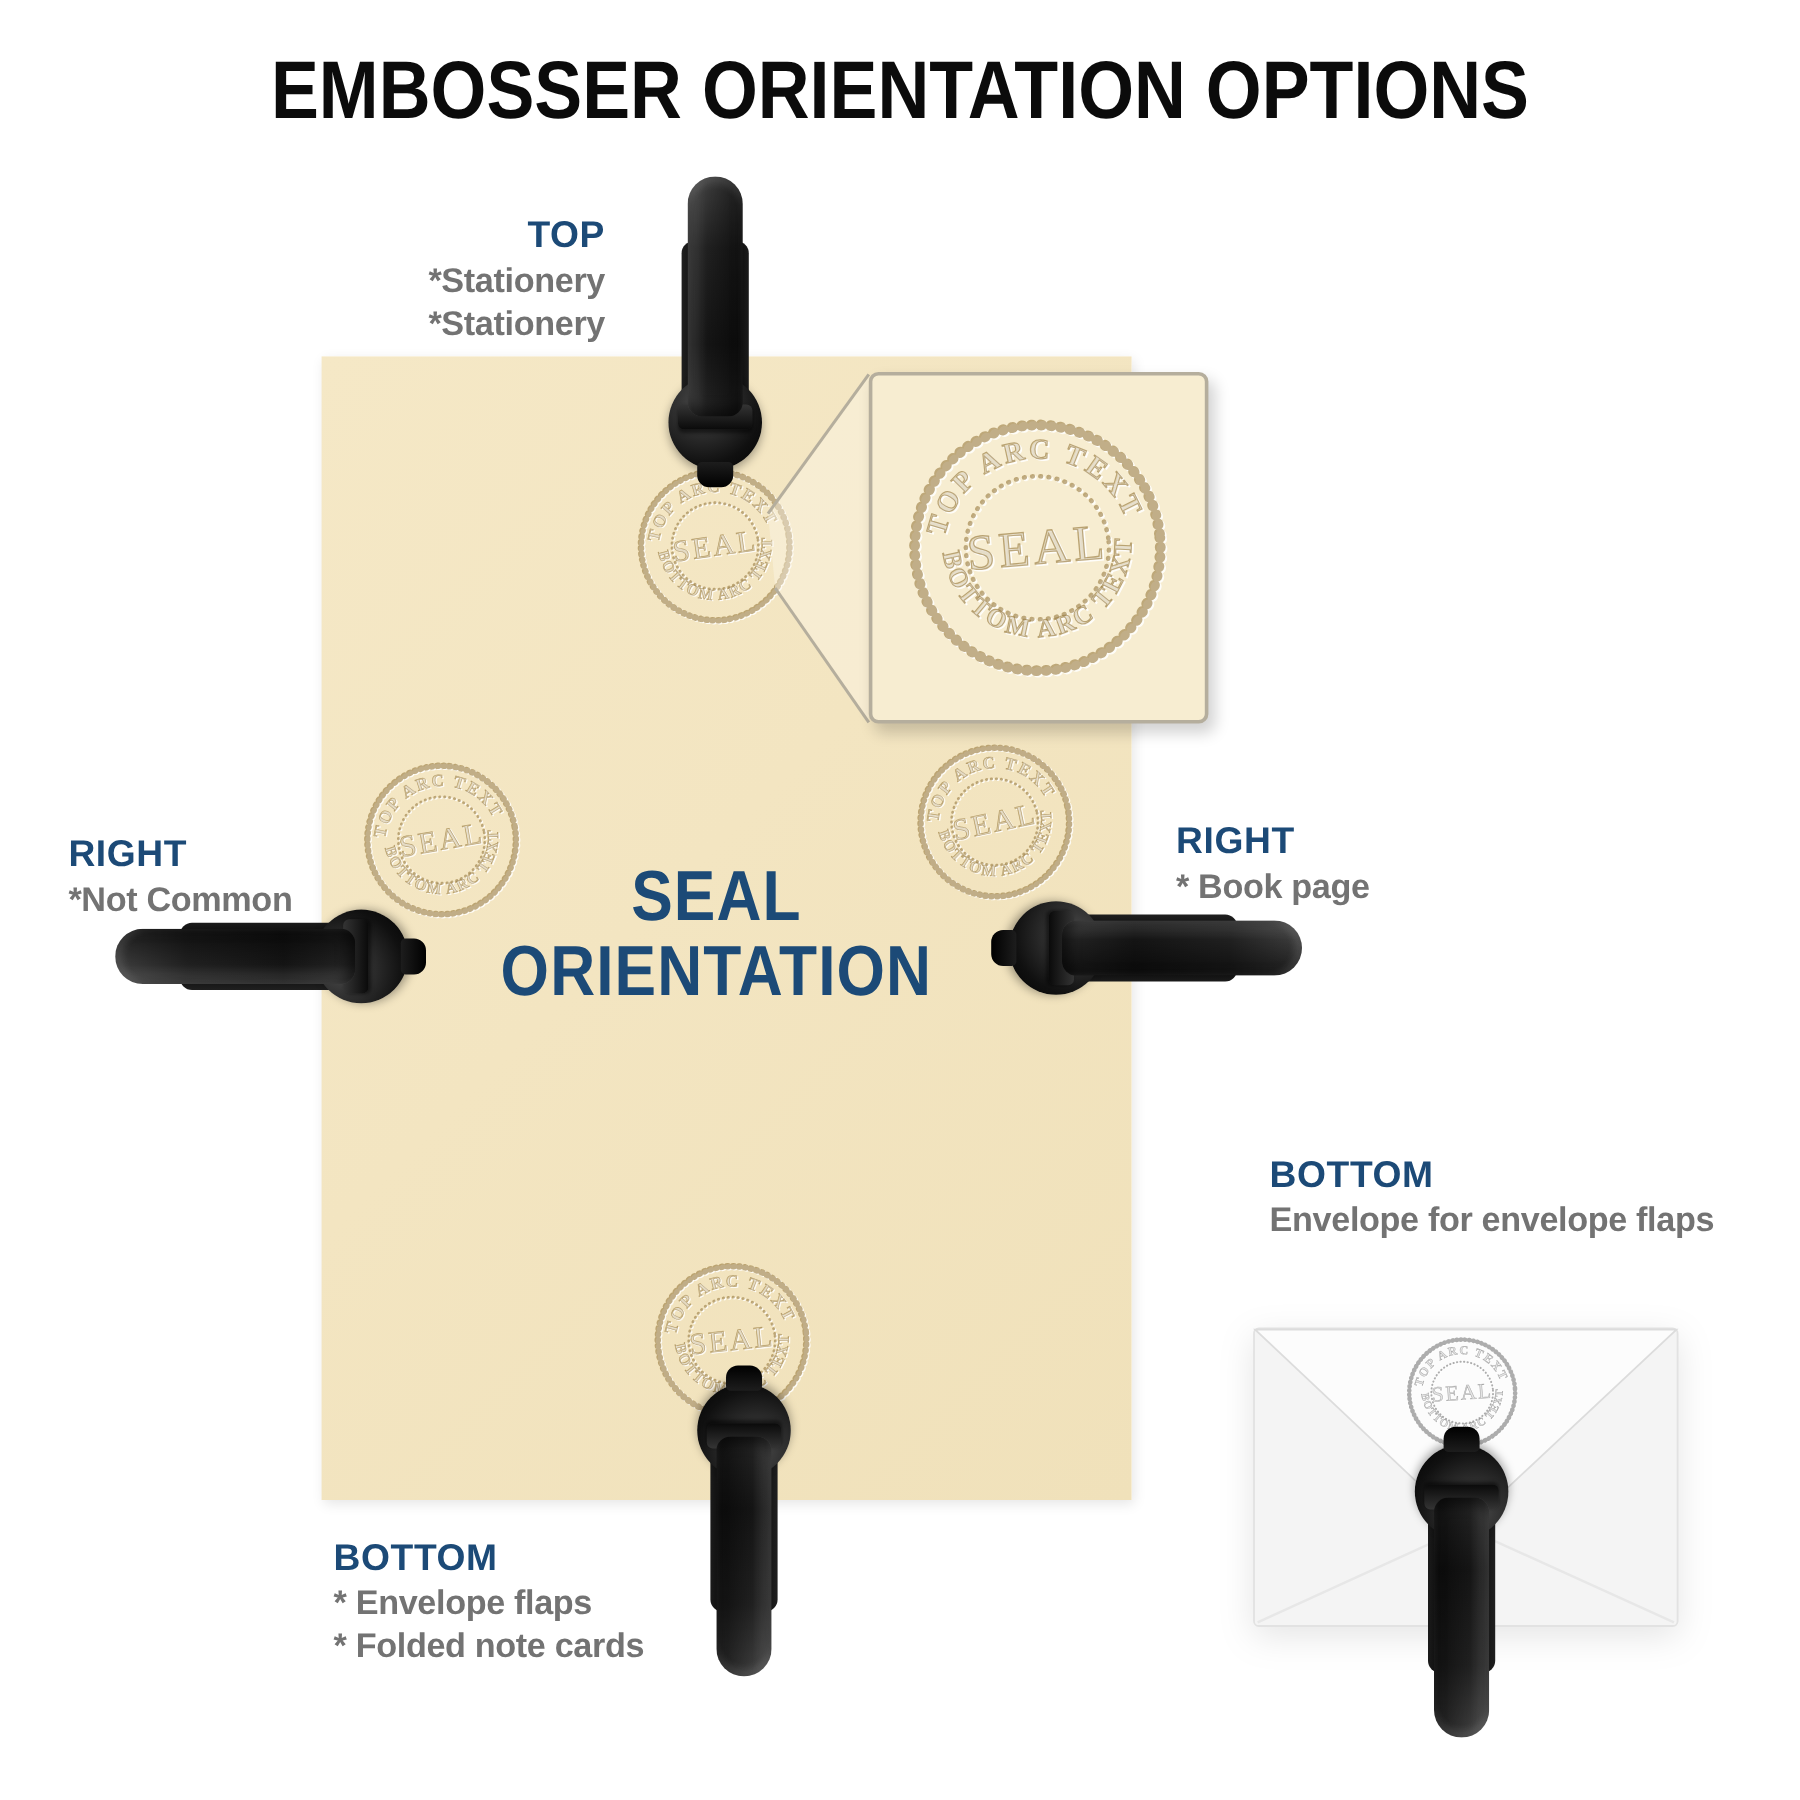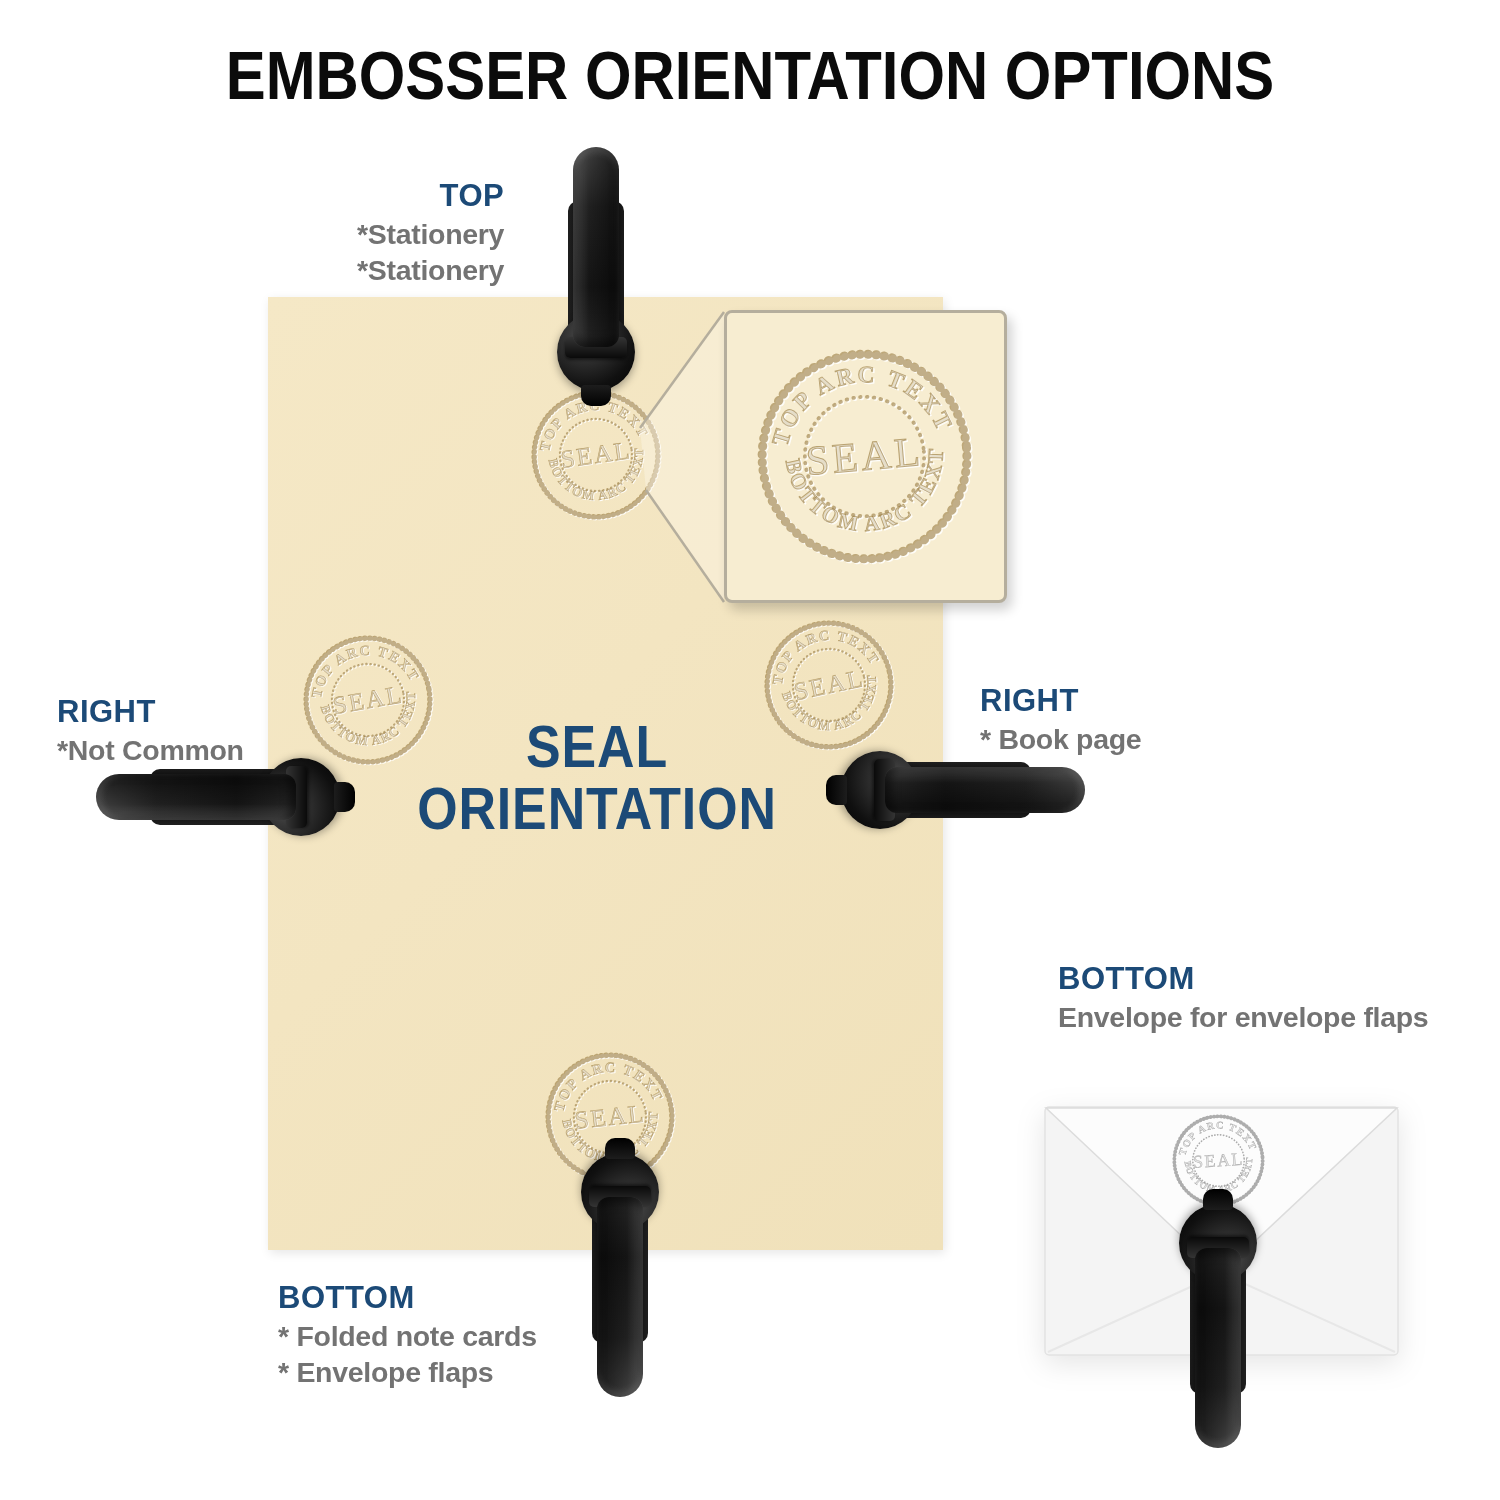--- a/index.html
+++ b/index.html
@@ -202,22 +202,22 @@
     <div class="callout-item">*Not Common</div>
   </div>
 
   <div class="callout-label lbl-right">
     <div class="callout-heading">RIGHT</div>
     <div class="callout-item">* Book page</div>
   </div>
 
   <div class="callout-label lbl-bottom">
     <div class="callout-heading">BOTTOM</div>
+    <div class="callout-item">* Envelope flaps</div>
     <div class="callout-item">* Folded note cards</div>
-    <div class="callout-item">* Envelope flaps</div>
   </div>
 
   <div class="callout-label lbl-bottom-right">
     <div class="callout-heading">BOTTOM</div>
     <div class="callout-item">Envelope for envelope flaps</div>
   </div>
 
 </div>
 
 </body></html>

